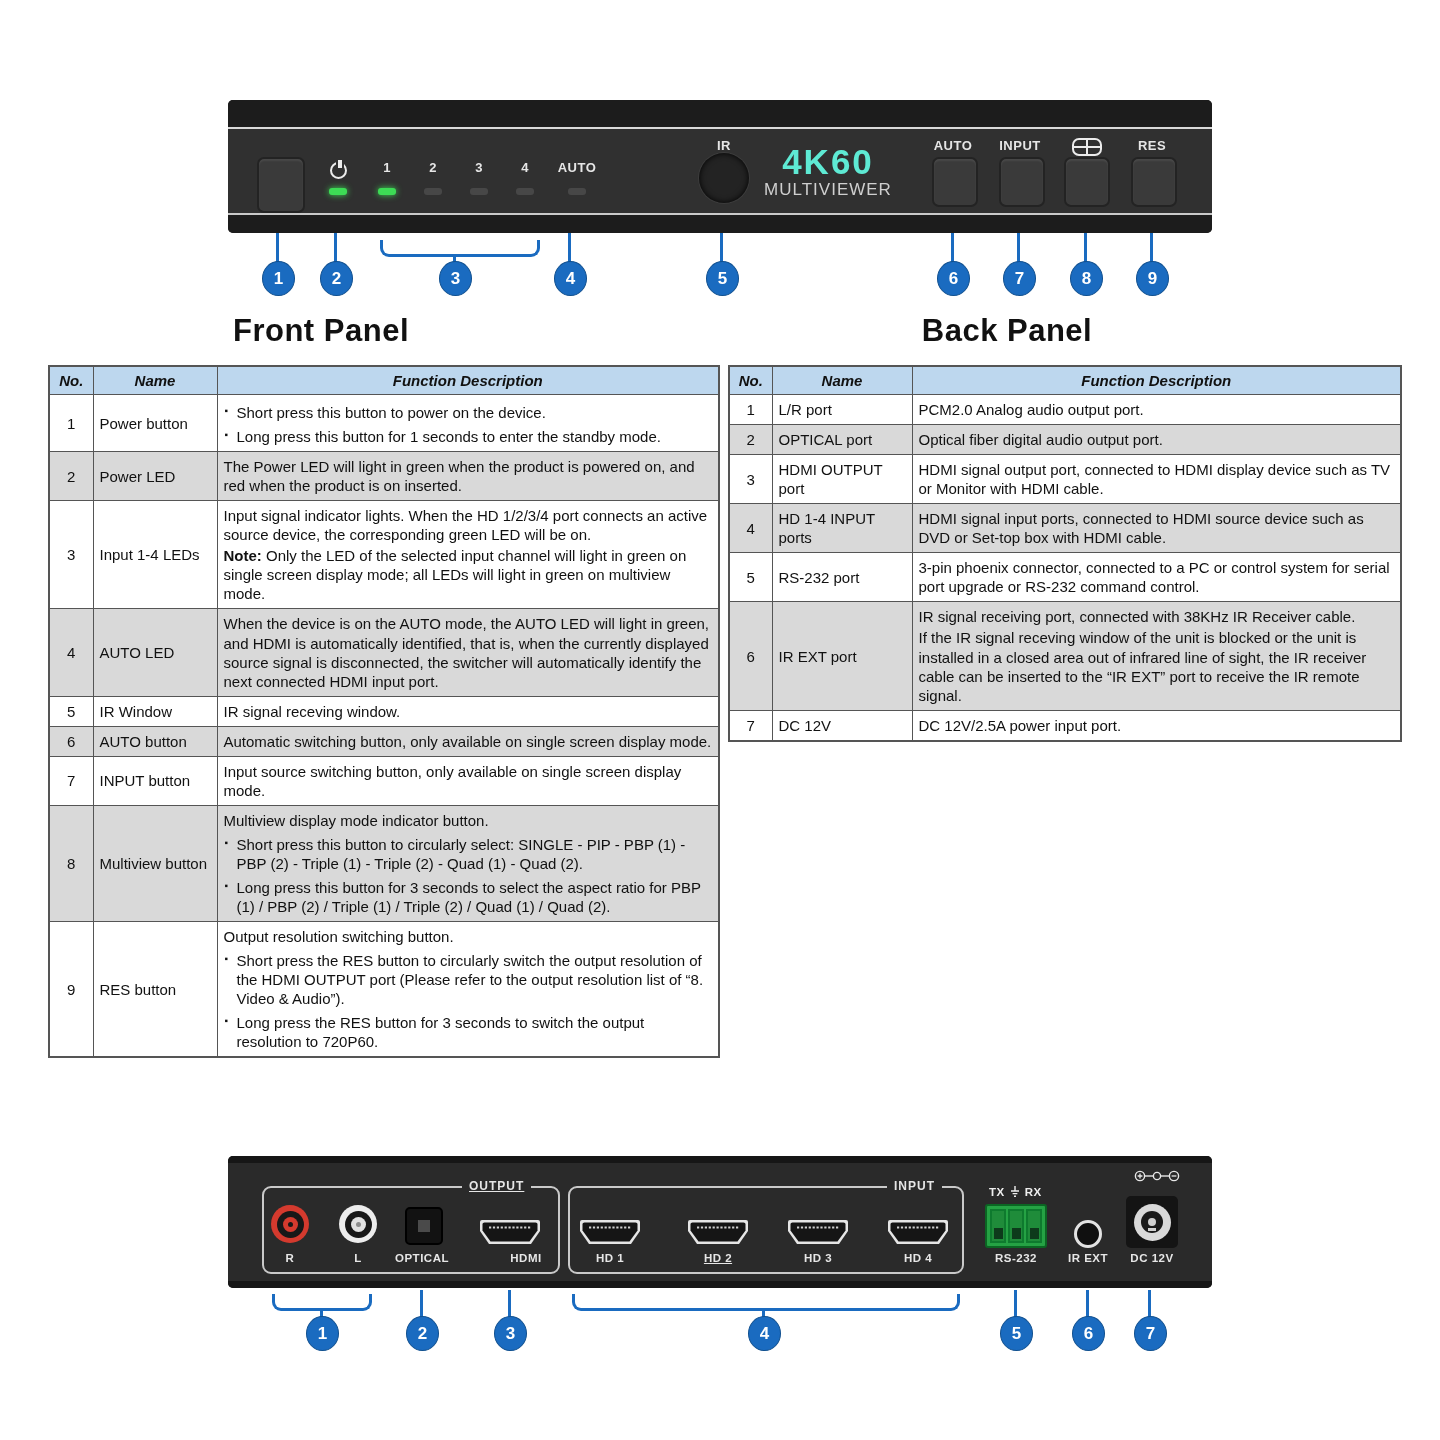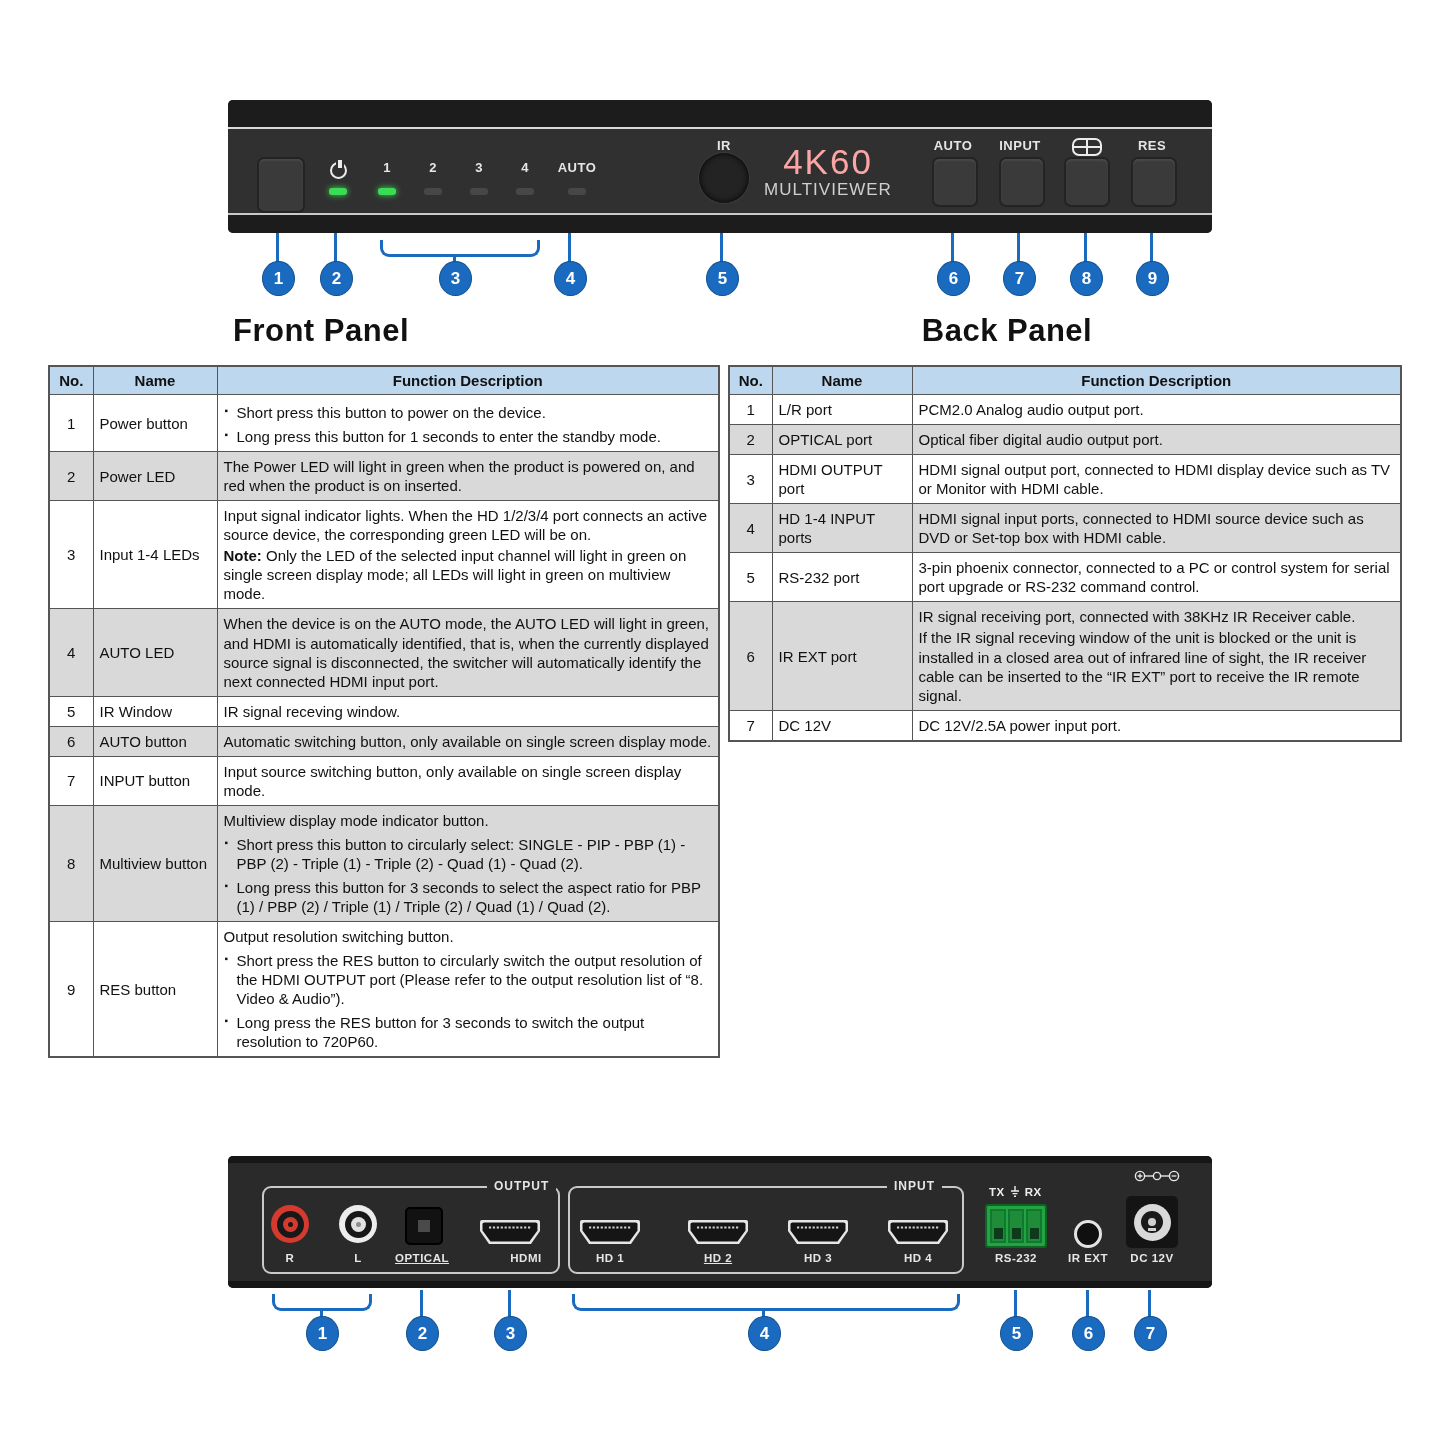--- a/index.html
+++ b/index.html
@@ -11,21 +11,21 @@
   .panel-title{position:absolute;width:300px;text-align:center;font-size:31px;
     font-weight:700;letter-spacing:.5px;color:#111;}
 
   
   .tbl-mount{position:absolute;}
   table.desc-table{border-collapse:collapse;table-layout:fixed;
     font-size:15px;line-height:1.27;color:#111;background:#fff;}
   table.desc-table th,table.desc-table td{border:1px solid #555;vertical-align:middle;
     padding:3px 6px;word-wrap:break-word;}
   table.desc-table{border:2px solid #555;}
-  table.desc-table th{background:#bdd7ee;font-weight:700;text-align:center;padding:4px 2px;}
+  table.desc-table th{background:#bdd7ee;font-weight:700;text-align:center;padding:4px 2px;font-style:italic;}
   table.desc-table tr.alt td{background:#d9d9d9;}
   td.c-no{text-align:center;}
   td.c-name{padding-left:8px;}
   .front-tbl col.col-no{width:44px}.front-tbl col.col-name{width:124px}.front-tbl col.col-desc{width:502px}
   .back-tbl col.col-no{width:43px}.back-tbl col.col-name{width:140px}.back-tbl col.col-desc{width:489px}
   td p{margin:2px 0;}
   td p.bullet{position:relative;padding-left:13px;margin:5px 0 2px 0;}
   td p.bullet .marker{position:absolute;left:1px;top:2px;font-size:10px;}
   td p b{font-weight:700;}
 
@@ -54,21 +54,21 @@
     box-shadow:inset 0 2px 2px rgba(255,255,255,.08);}
   .led{position:absolute;width:18px;height:7px;border-radius:3px;background:#474747;}
   .led.on{background:#3ddb55;box-shadow:0 0 6px #3ddb55;}
   .power-icon{position:absolute;width:16px;height:16px;}
   .power-icon .ring{position:absolute;left:0;top:2px;width:13px;height:13px;
     border:2.4px solid #ececec;border-radius:50%;}
   .power-icon .stem{position:absolute;left:6.4px;top:0;width:3.2px;height:8px;background:#ececec;
     border-left:2px solid #303030;border-right:2px solid #303030;}
   .ir-window{position:absolute;width:50px;height:50px;border-radius:50%;background:#232323;
     box-shadow:inset 0 0 6px #000, 0 0 0 1px #3c3c3c;}
-  .logo-4k{position:absolute;color:#fca5a5;font-weight:400;font-size:35px;letter-spacing:2px;
+  .logo-4k{position:absolute;color:#5eead4;font-weight:700;font-size:35px;letter-spacing:2px;
     text-align:center;}
   .logo-mv{position:absolute;color:#cfcfcf;font-weight:400;font-size:17px;letter-spacing:1px;
     text-align:center;}
   .mv-icon{position:absolute;width:26px;height:14px;border:2px solid #ececec;border-radius:7px;}
   .mv-icon:before{content:"";position:absolute;left:50%;top:0;width:2px;height:100%;background:#ececec;margin-left:-1px;}
   .mv-icon:after{content:"";position:absolute;top:50%;left:0;height:2px;width:100%;background:#ececec;margin-top:-1px;}
 
   
   .device-back{top:1156px;height:132px;background:#2a2a2a;}
   .db-top{position:absolute;left:0;top:0;width:100%;height:7px;background:#161616;border-radius:5px 5px 0 0;}
@@ -324,21 +324,21 @@
         </tr>
       </tbody>
     </table>
   </div>
 
 <div class="device device-back">
   <div class="db-top"></div>
   <div class="db-bot"></div>
 
   <div class="group-box" style="left:34px;width:294px;">
-    <span class="group-label" style="left:223px;">OUTPUT</span>
+    <span class="group-label" style="left:198px;text-decoration:underline;">OUTPUT</span>
   </div>
   <div class="group-box" style="left:340px;width:392px;">
     <span class="group-label" style="left:317px;">INPUT</span>
   </div>
 
   <div class="rca" style="left:43px;top:49px;background:#d43a2e;">
     <div class="r1">
         <div class="r2" style="background:#d43a2e;">
           <div class="r3" style="background:#181818;"></div>
         </div>
@@ -416,21 +416,21 @@
     <div class="c1">
         <div class="c2">
           <div class="c3"></div>
           <div class="notch"></div>
         </div>
       </div>
   </div>
 
   <div class="lbl port-label" style="left:42px;width:40px;">R</div>
   <div class="lbl port-label" style="left:110px;width:40px;">L</div>
-  <div class="lbl port-label" style="left:154px;width:80px;text-decoration:underline;">OPTICAL</div>
+  <div class="lbl port-label" style="left:154px;width:80px;">OPTICAL</div>
   <div class="lbl port-label" style="left:258px;width:80px;">HDMI</div>
   <div class="lbl port-label" style="left:342px;width:80px;">HD 1</div>
   <div class="lbl port-label" style="left:450px;width:80px;text-decoration:underline;">HD 2</div>
   <div class="lbl port-label" style="left:550px;width:80px;">HD 3</div>
   <div class="lbl port-label" style="left:650px;width:80px;text-align:center;">HD 4</div>
   <div class="lbl port-label" style="left:748px;width:80px;">RS-232</div>
   <div class="lbl port-label" style="left:820px;width:80px;">IR EXT</div>
   <div class="lbl port-label" style="left:884px;width:80px;">DC 12V</div>
 </div>
 

